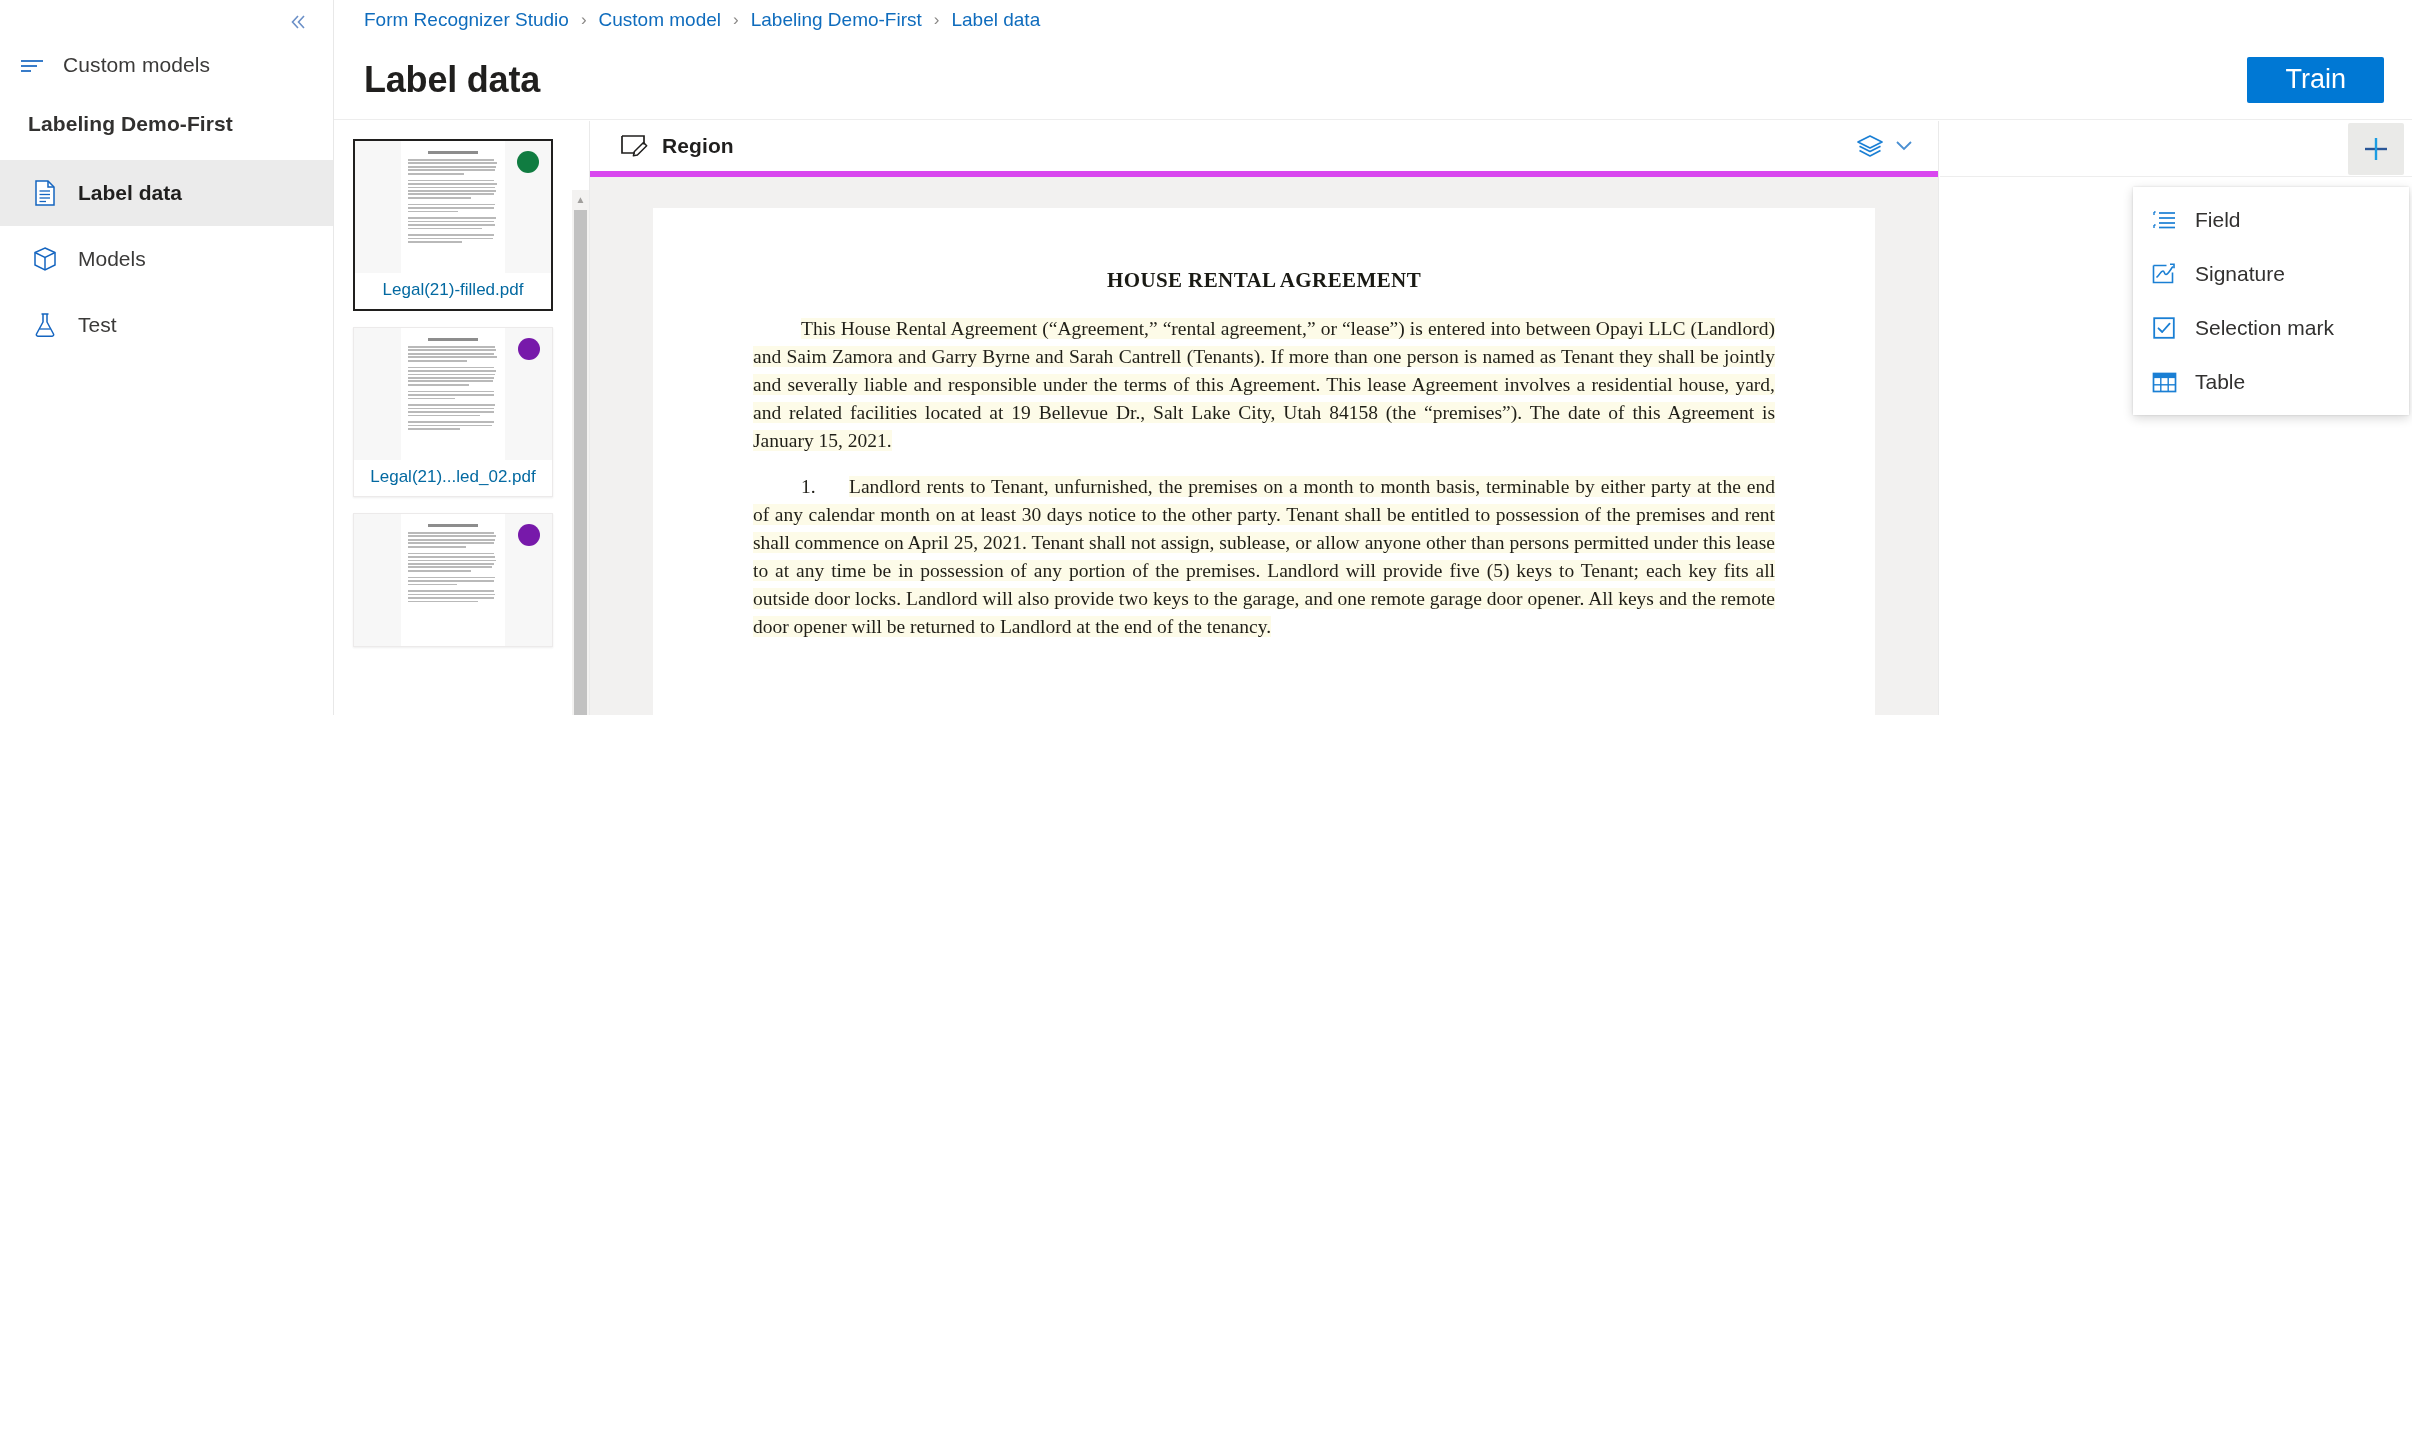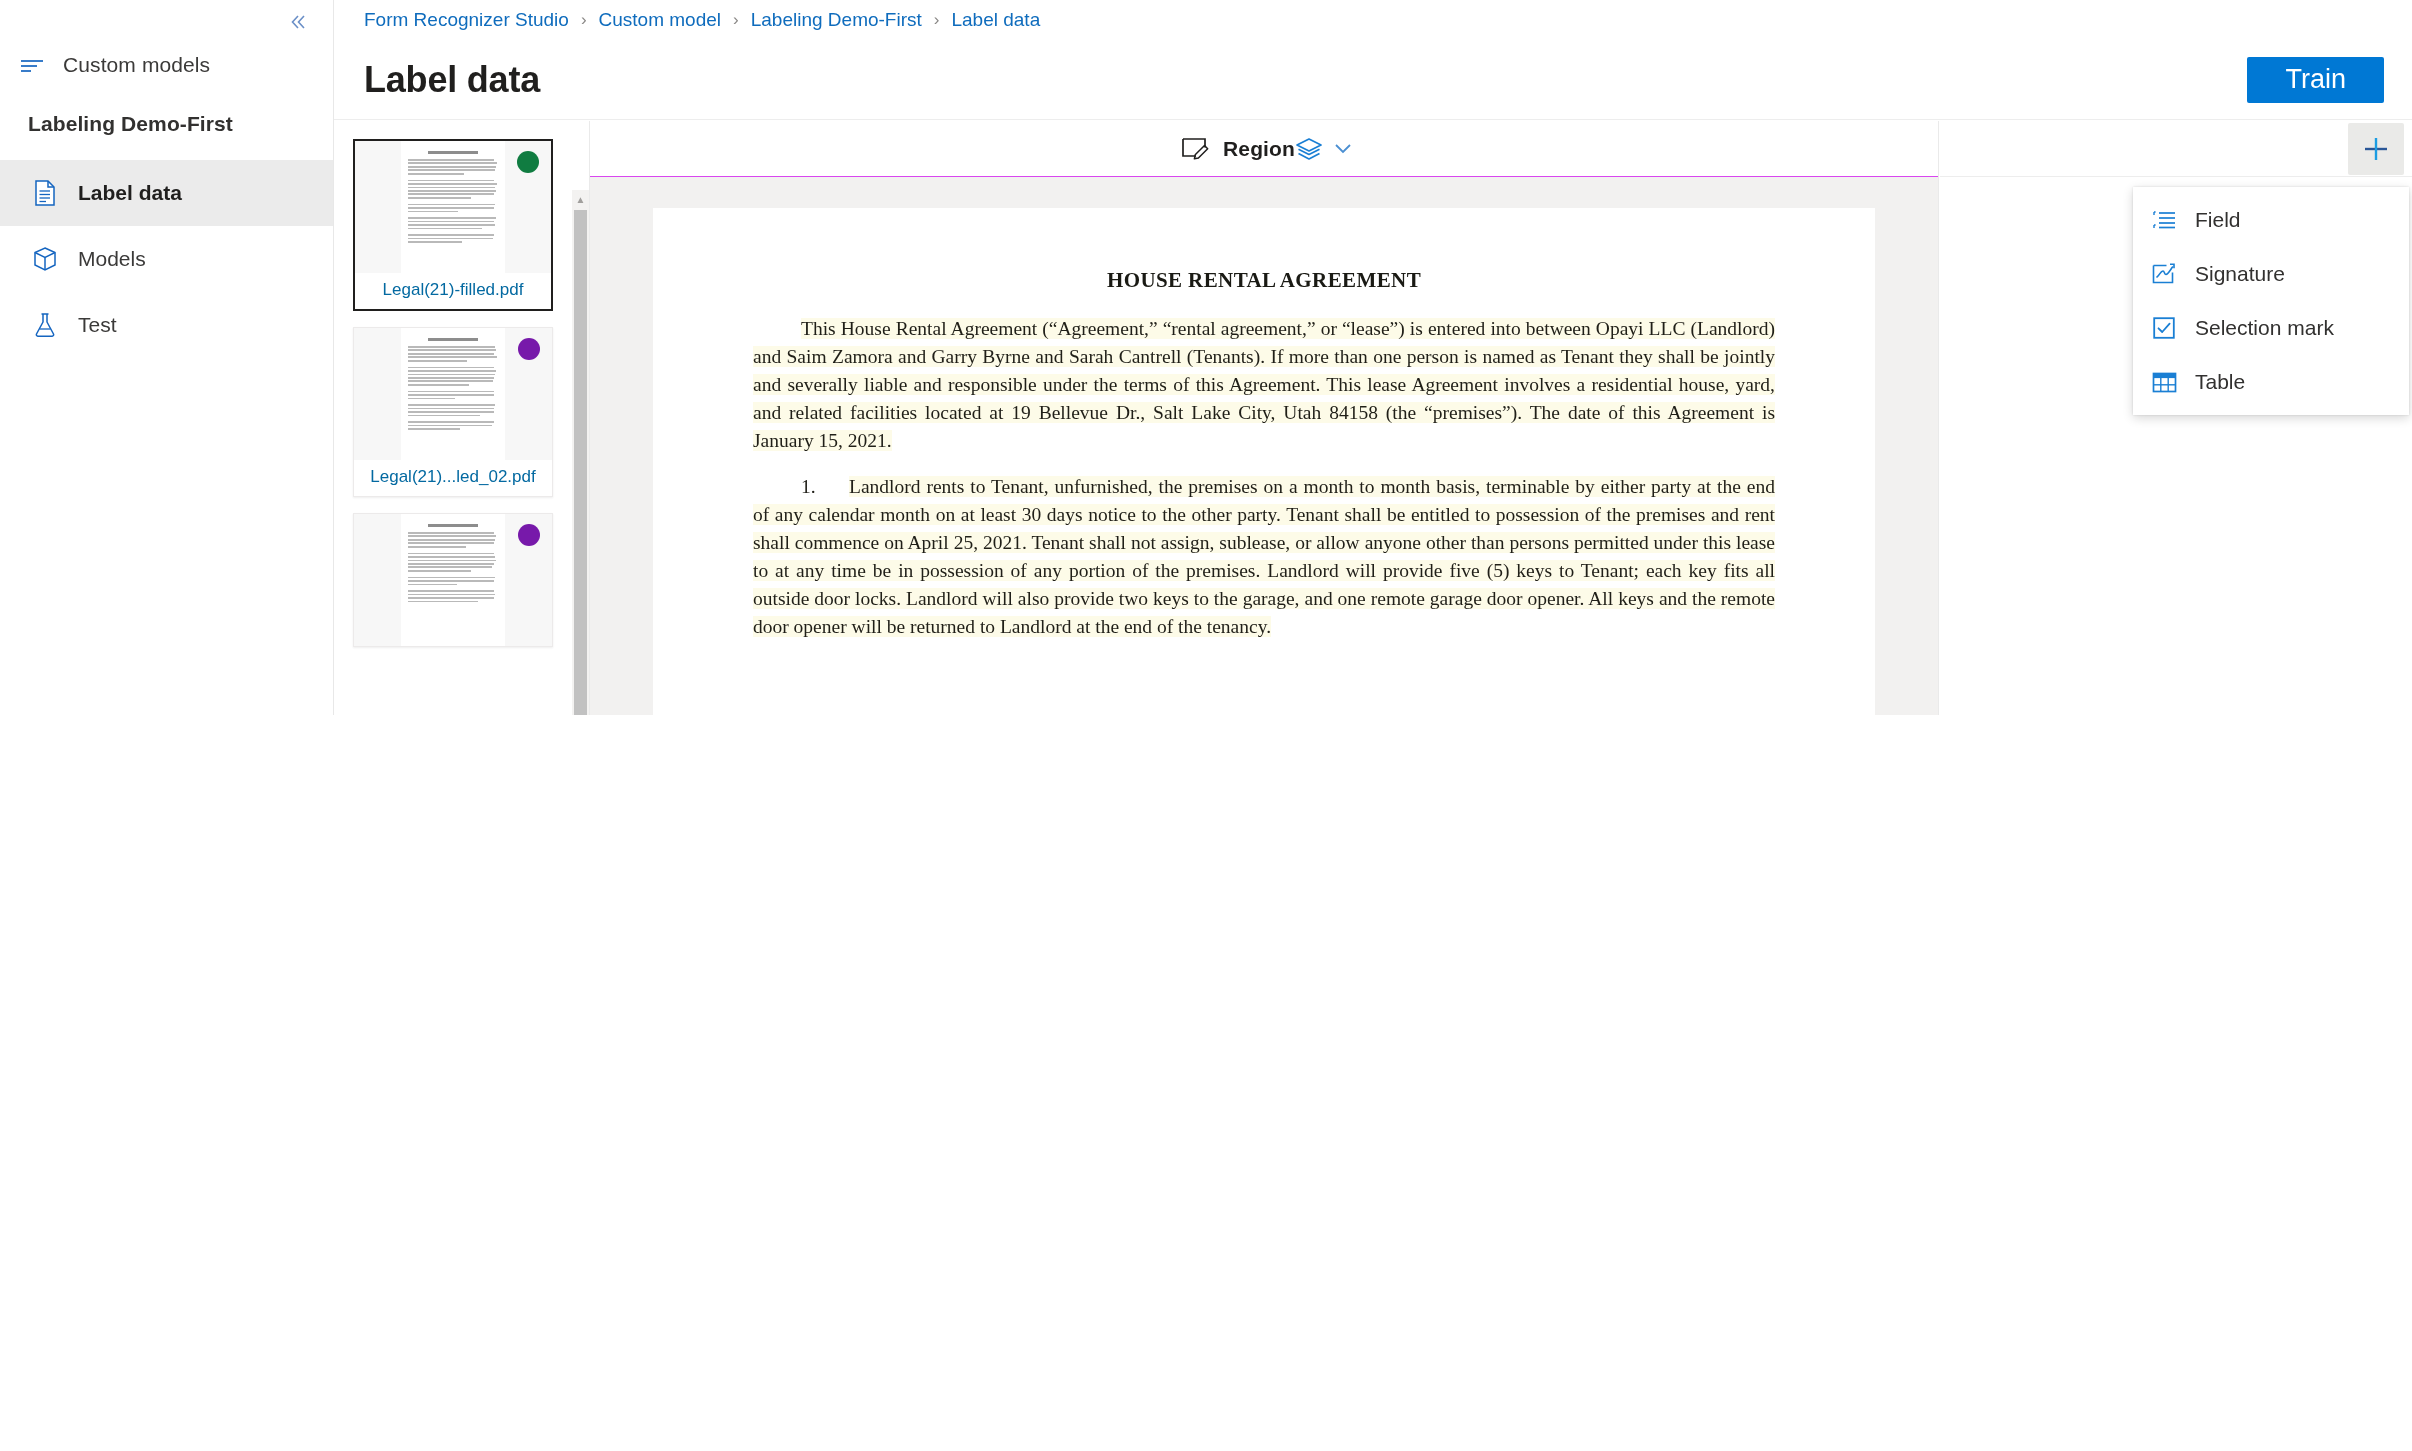--- a/index.html
+++ b/index.html
@@ -215,24 +215,24 @@
   #viewer {
     position: absolute;
     left: 589px; top: 121px;
     width: 1350px; height: 594px;
     background: #ffffff;
     border-left: 1px solid #eaeaea;
     border-right: 1px solid #eaeaea;
   }
   #viewer-toolbar {
     height: 56px;
-    border-bottom: 1px solid #d946ef;
-    display: flex;
-    align-items: center;
-    justify-content: center;
+    border-bottom: 6px solid #d946ef;
+    display: flex;
+    align-items: center;
+    justify-content: space-between;
     padding: 0 22px 0 30px;
     background: #ffffff;
   }
   .tool-left {
     display: flex; align-items: center; gap: 14px;
     cursor: pointer;
   }
   .tool-left .tool-label {
     font-size: 21px;
     color: #201f1e;

